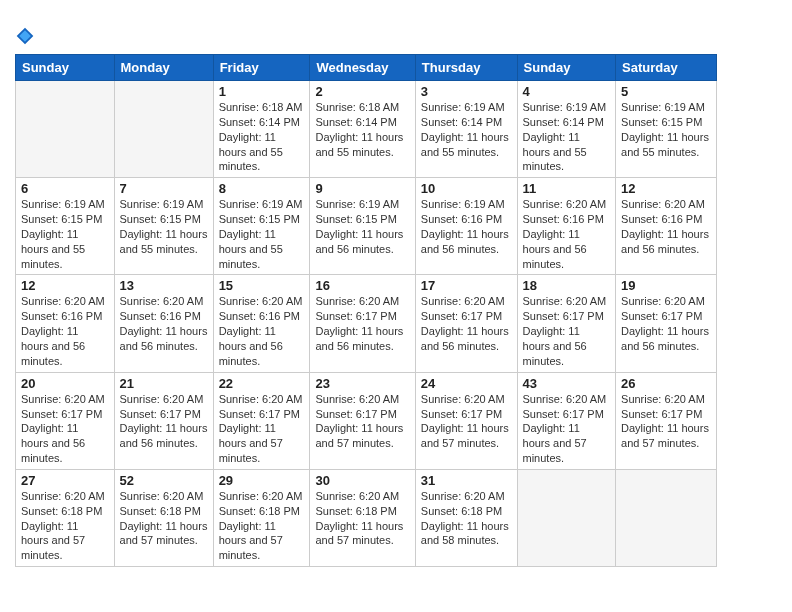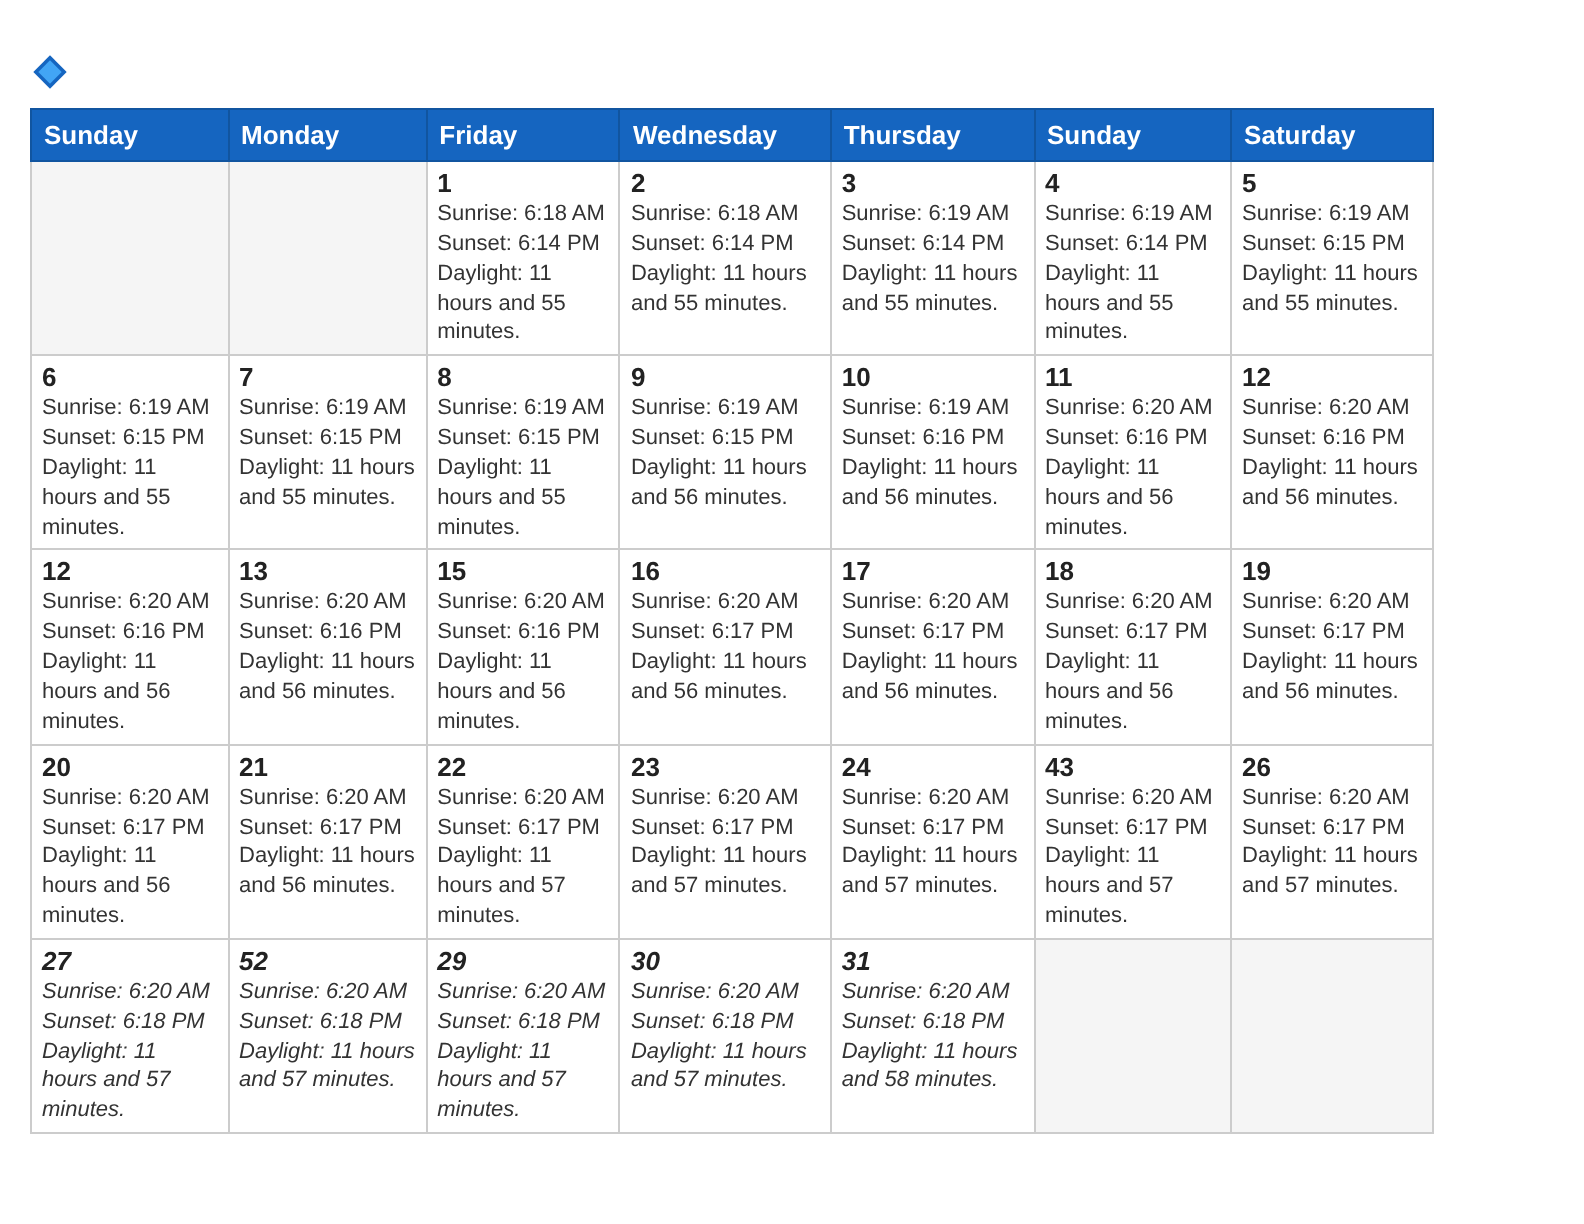--- a/index.html
+++ b/index.html
@@ -90,21 +90,20 @@
       display: block;
       margin-bottom: 1px;
     }
     .day-info {
       font-size: 11px;
       color: #333;
       line-height: 1.35;
     }
     .last-row td {
       height: 70px;
-      font-style: italic;
     }
   </style>
 </head>
 <body>
 
 <div class="page">
   <div class="header">
     <div class="logo">
       <svg class="logo-icon" viewBox="0 0 24 24">
         <polygon points="12,2 22,12 12,22 2,12" fill="#1565c0"></polygon>

